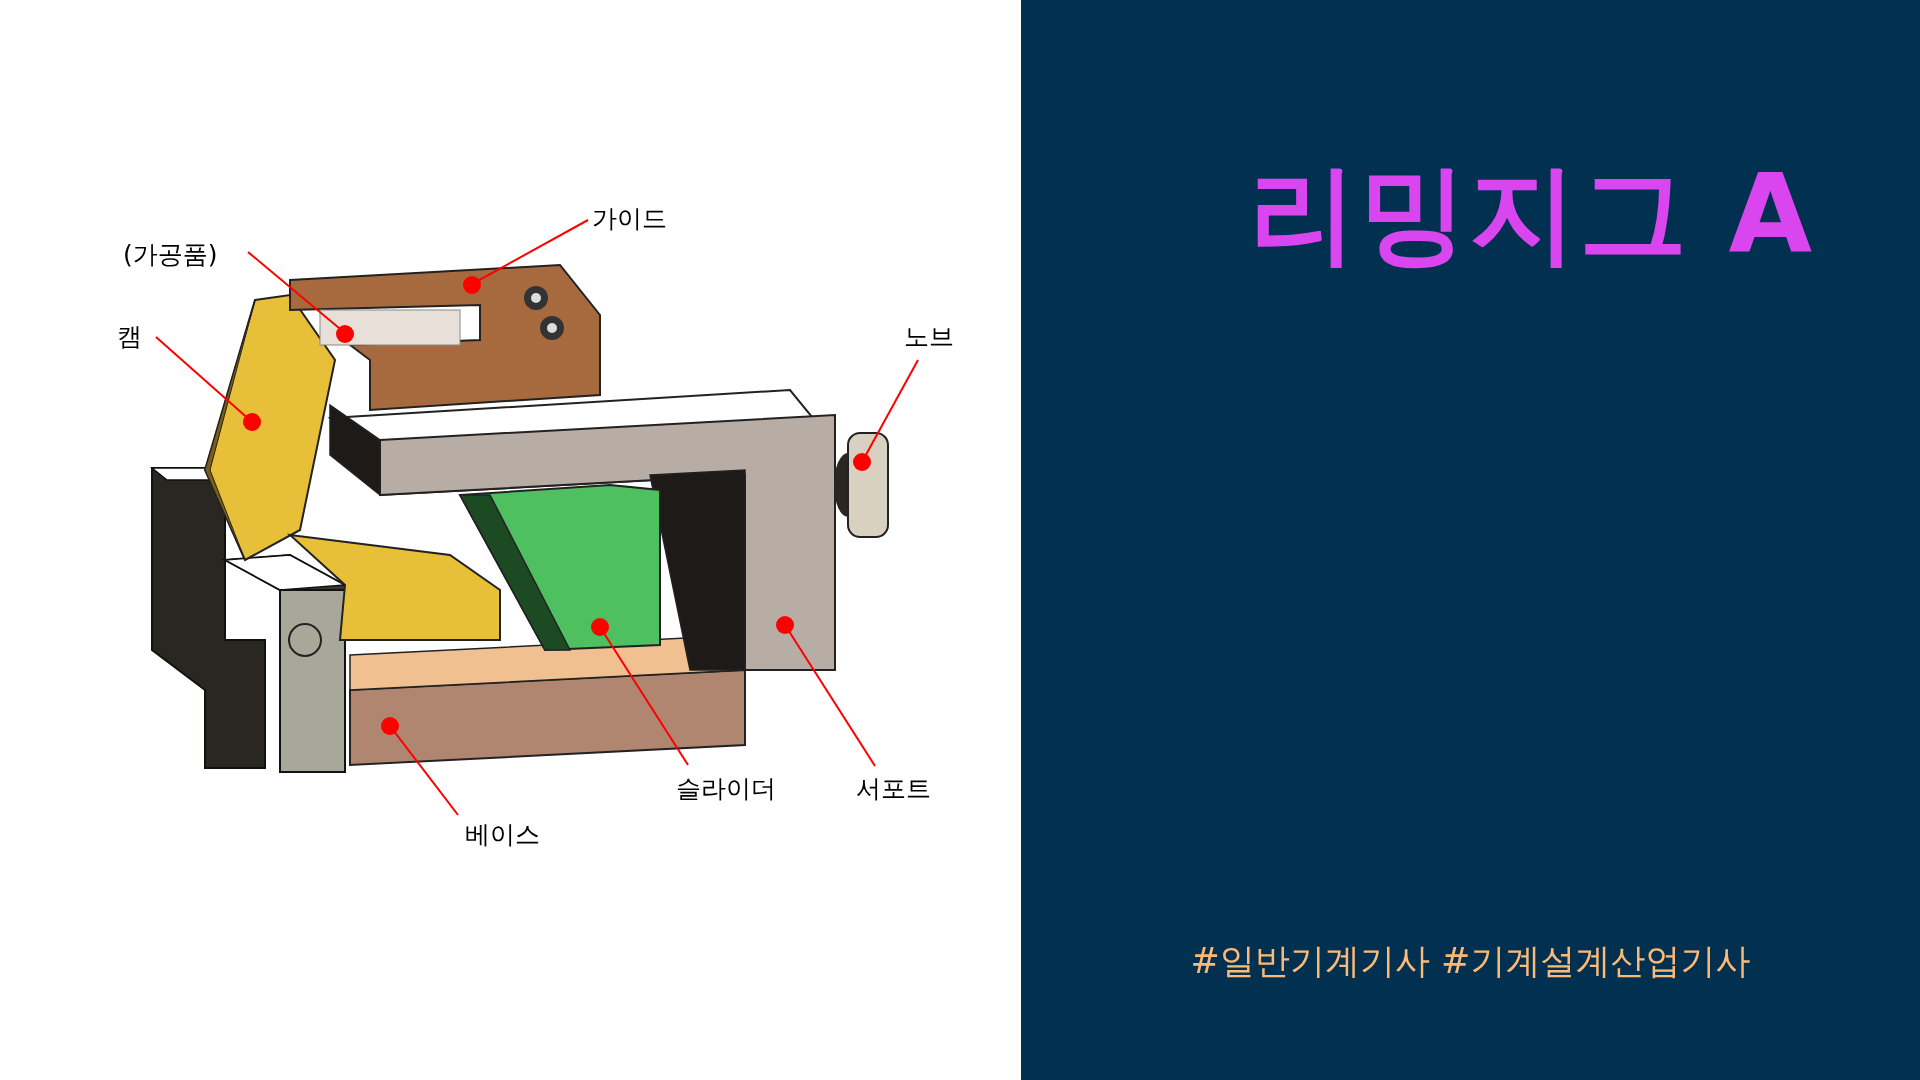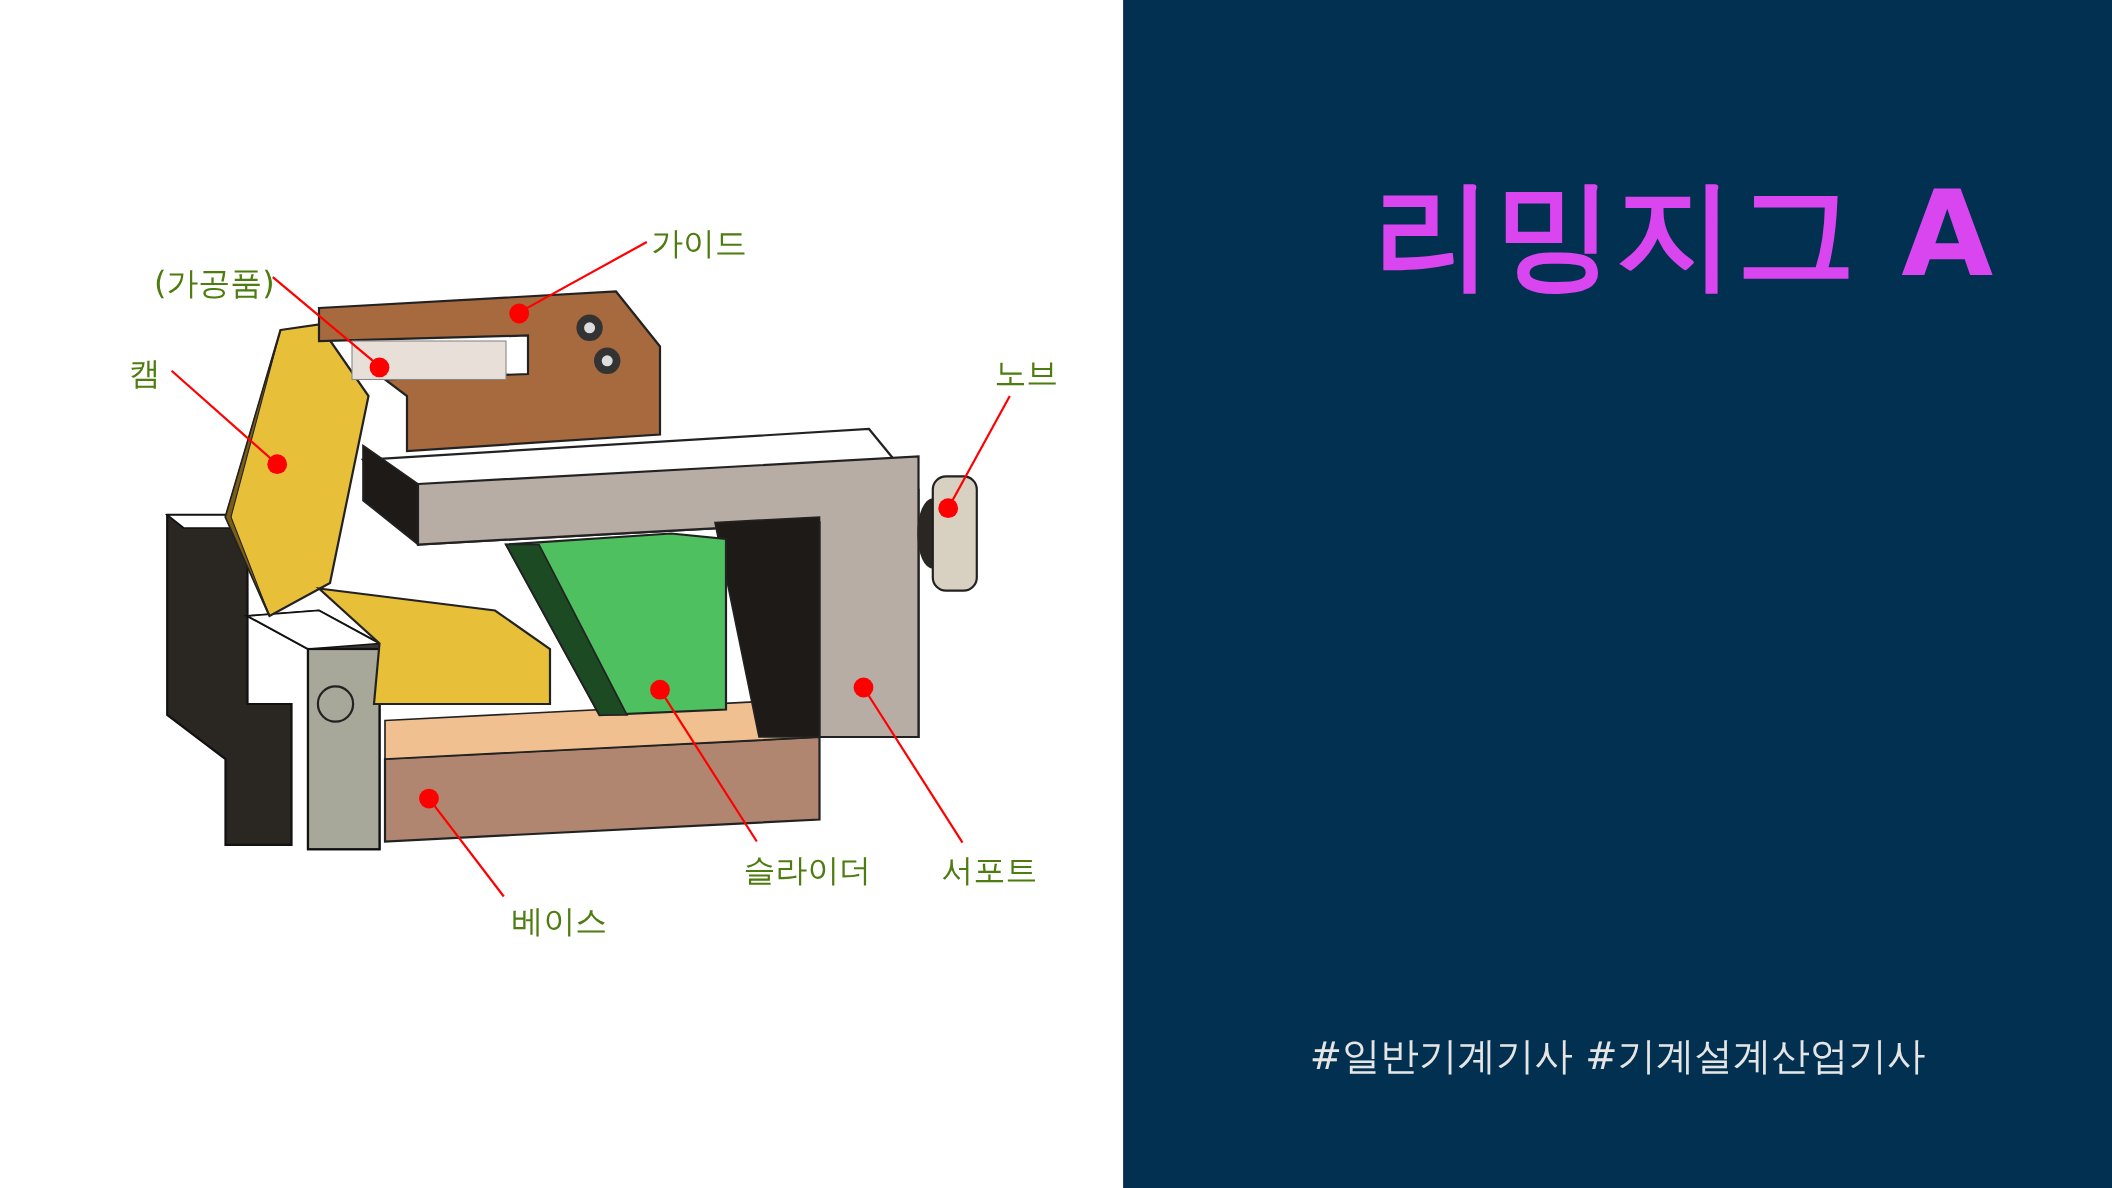--- a/index.html
+++ b/index.html
@@ -2,22 +2,22 @@
 <html><head>
 <meta charset="utf-8">
 <style>
   html, body { margin:0; padding:0; }
   body { width:1920px; height:1080px; position:relative; overflow:hidden; background:#ffffff; font-family:"DejaVu Sans","Liberation Sans",sans-serif; }
   .left { position:absolute; left:0; top:0; width:1021px; height:1080px; background:#ffffff; }
   .right { position:absolute; left:1021px; top:0; width:899px; height:1080px; background:#023050; }
   .title { position:absolute; left:0; width:1021px; text-align:center; color:#d946ef; font-weight:bold; font-size:108px; letter-spacing:2px; line-height:1; }
   .t1 { top:160px; }
   .t2 { top:378px; }
-  .tags { position:absolute; left:0; width:899px; top:938px; text-align:center; color:#e5e5e5; font-size:35px; line-height:47px; }
-  .label { position:absolute; font-size:29px; color:#4d7c0f; white-space:nowrap; }
+  .tags { position:absolute; left:0; width:899px; top:938px; text-align:center; color:#fdba74; font-size:35px; line-height:47px; }
+  .label { position:absolute; font-size:25px; color:#000000; white-space:nowrap; }
   svg.drawing { position:absolute; left:0; top:0; }
 </style>
 </head>
 <body>
 
 <div class="left">
   <svg class="drawing" width="1021" height="1080" viewBox="0 0 1021 1080">
 
     <polygon points="350,690 745,670 745,745 350,765" fill="#b08670" stroke="#222" stroke-width="2"></polygon>
     <polygon points="350,655 745,635 745,670 350,690" fill="#f0c090" stroke="#222" stroke-width="1.5"></polygon>
@@ -64,21 +64,21 @@
     <g fill="#ff0000">
       <circle cx="345" cy="334" r="9"></circle>
       <circle cx="472" cy="285" r="9"></circle>
       <circle cx="252" cy="422" r="9"></circle>
       <circle cx="862" cy="462" r="9"></circle>
       <circle cx="600" cy="627" r="9"></circle>
       <circle cx="785" cy="625" r="9"></circle>
       <circle cx="390" cy="726" r="9"></circle>
     </g>
   </svg>
-  <span class="label" style="left:140px;top:238px;">(가공품)</span>
+  <span class="label" style="left:123px;top:238px;">(가공품)</span>
   <span class="label" style="left:592px;top:202px;">가이드</span>
   <span class="label" style="left:117px;top:320px;">캠</span>
   <span class="label" style="left:904px;top:320px;">노브</span>
   <span class="label" style="left:676px;top:772px;">슬라이더</span>
   <span class="label" style="left:856px;top:772px;text-align:right;">서포트</span>
   <span class="label" style="left:465px;top:818px;">베이스</span>
 </div>
 
 <div class="right">
   <div class="title t1">리밍지그 A</div>

